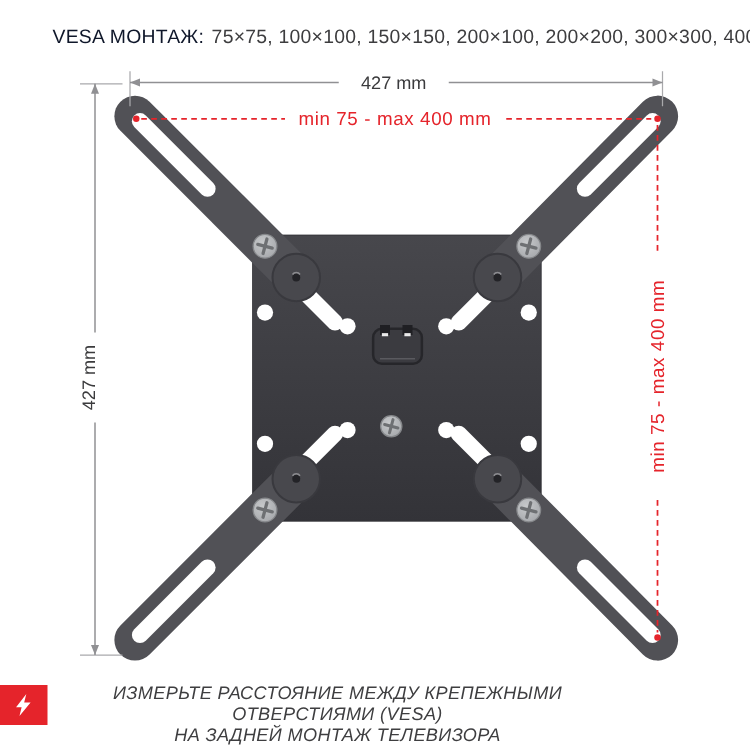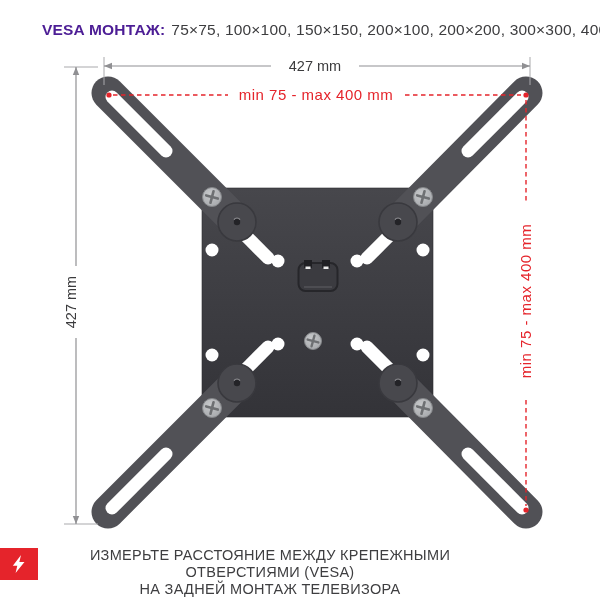--- a/index.html
+++ b/index.html
@@ -3,25 +3,25 @@
 <meta charset="utf-8">
 <style>
   html,body{margin:0;padding:0;}
   body{width:600px;height:600px;background:#ffffff;overflow:hidden;
        font-family:"Liberation Sans", sans-serif;}
   .stage{position:relative;width:600px;height:600px;background:#ffffff;}
 
   .header{position:absolute;top:21px;left:0;right:0;padding-left:42px;
           text-align:center;font-size:15.5px;font-weight:500;
           letter-spacing:0.2px;color:#3d3d3f;white-space:nowrap;}
-  .header .red-label{color:#4c1d95;margin-right:6px;font-weight:bold;}
+  .header .red-label{color:#0f172a;margin-right:6px;}
 
   .diagram-svg{position:absolute;top:0;left:0;}
 
-  .footer{position:absolute;top:546px;left:0;width:516px;height:44px;}
+  .footer{position:absolute;top:546px;left:0;width:516px;height:44px;font-style:italic;}
   .warn-box{position:absolute;left:0;top:2px;width:38px;height:32px;
             background:#e5242b;display:flex;align-items:center;justify-content:center;}
   .footer-text{position:absolute;left:38px;top:1px;width:464px;
                text-align:center;font-size:14.5px;font-weight:500;
                line-height:17px;letter-spacing:0.3px;color:#3e3e40;}
 </style>
 </head>
 <body>
 
 <div class="stage">

